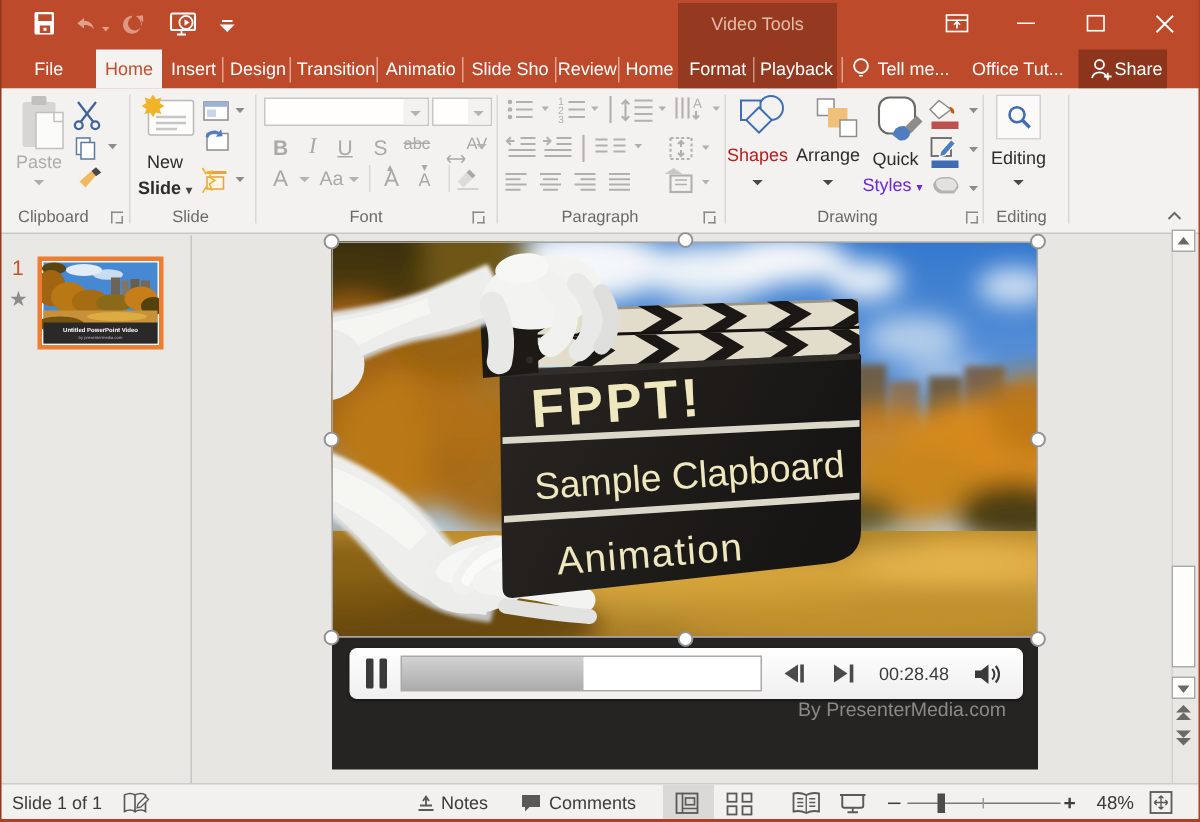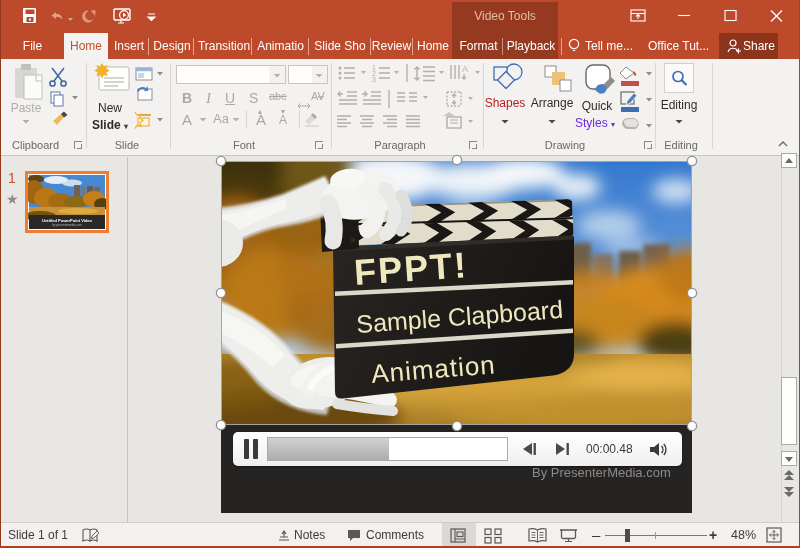--- a/index.html
+++ b/index.html
@@ -529,21 +529,21 @@
     <rect x="13" y="2" width="5" height="20" rx="1" fill="#3A3A3A"></rect>
   </svg>
   <div class="abs" style="left:267px;top:437px;width:241px;height:24px;background:#fff;border:1px solid #ABA9A7;"></div>
   <div class="abs" style="left:268px;top:438px;width:121px;height:22px;background:linear-gradient(#D2D2D2,#ACACAC);"></div>
   <svg class="abs" style="left:519px;top:441px;" width="52" height="16" viewBox="0 0 52 16">
     <path d="M13 2 L4 8 l9 6 z" fill="#4A4A4A"></path>
     <rect x="14.5" y="2" width="2.4" height="12" fill="#4A4A4A"></rect>
     <path d="M37 2 l9 6 -9 6 z" fill="#4A4A4A"></path>
     <rect x="47.5" y="2" width="2.4" height="12" fill="#4A4A4A"></rect>
   </svg>
-  <div class="abs" style="left:586px;top:442px;width:50px;font-size:12px;color:#3B3B3B;">00:00.48</div>
+  <div class="abs" style="left:586px;top:442px;width:50px;font-size:12px;color:#3B3B3B;">00:28.48</div>
   <svg class="abs" style="left:648px;top:441px;" width="20" height="17" viewBox="0 0 20 17">
     <path d="M2 6 h4 l5-4 v13 l-5-4 H2 z" fill="#3A3A3A"></path>
     <path d="M13.5 5 a5 5 0 0 1 0 7 M15.8 3 a8 8 0 0 1 0 11" stroke="#3A3A3A" stroke-width="1.4" fill="none"></path>
   </svg>
 
   <div class="abs" style="left:221px;top:161px;width:471px;height:264px;border:1px solid #A6A4A2;pointer-events:none;"></div>
   <svg class="abs" style="left:211px;top:151px;" width="492" height="286" viewBox="0 0 492 286">
     <g fill="#fff" stroke="#919191" stroke-width="1.3">
       <circle cx="10" cy="10" r="4.6"></circle>
         <circle cx="246" cy="9" r="4.6"></circle>

